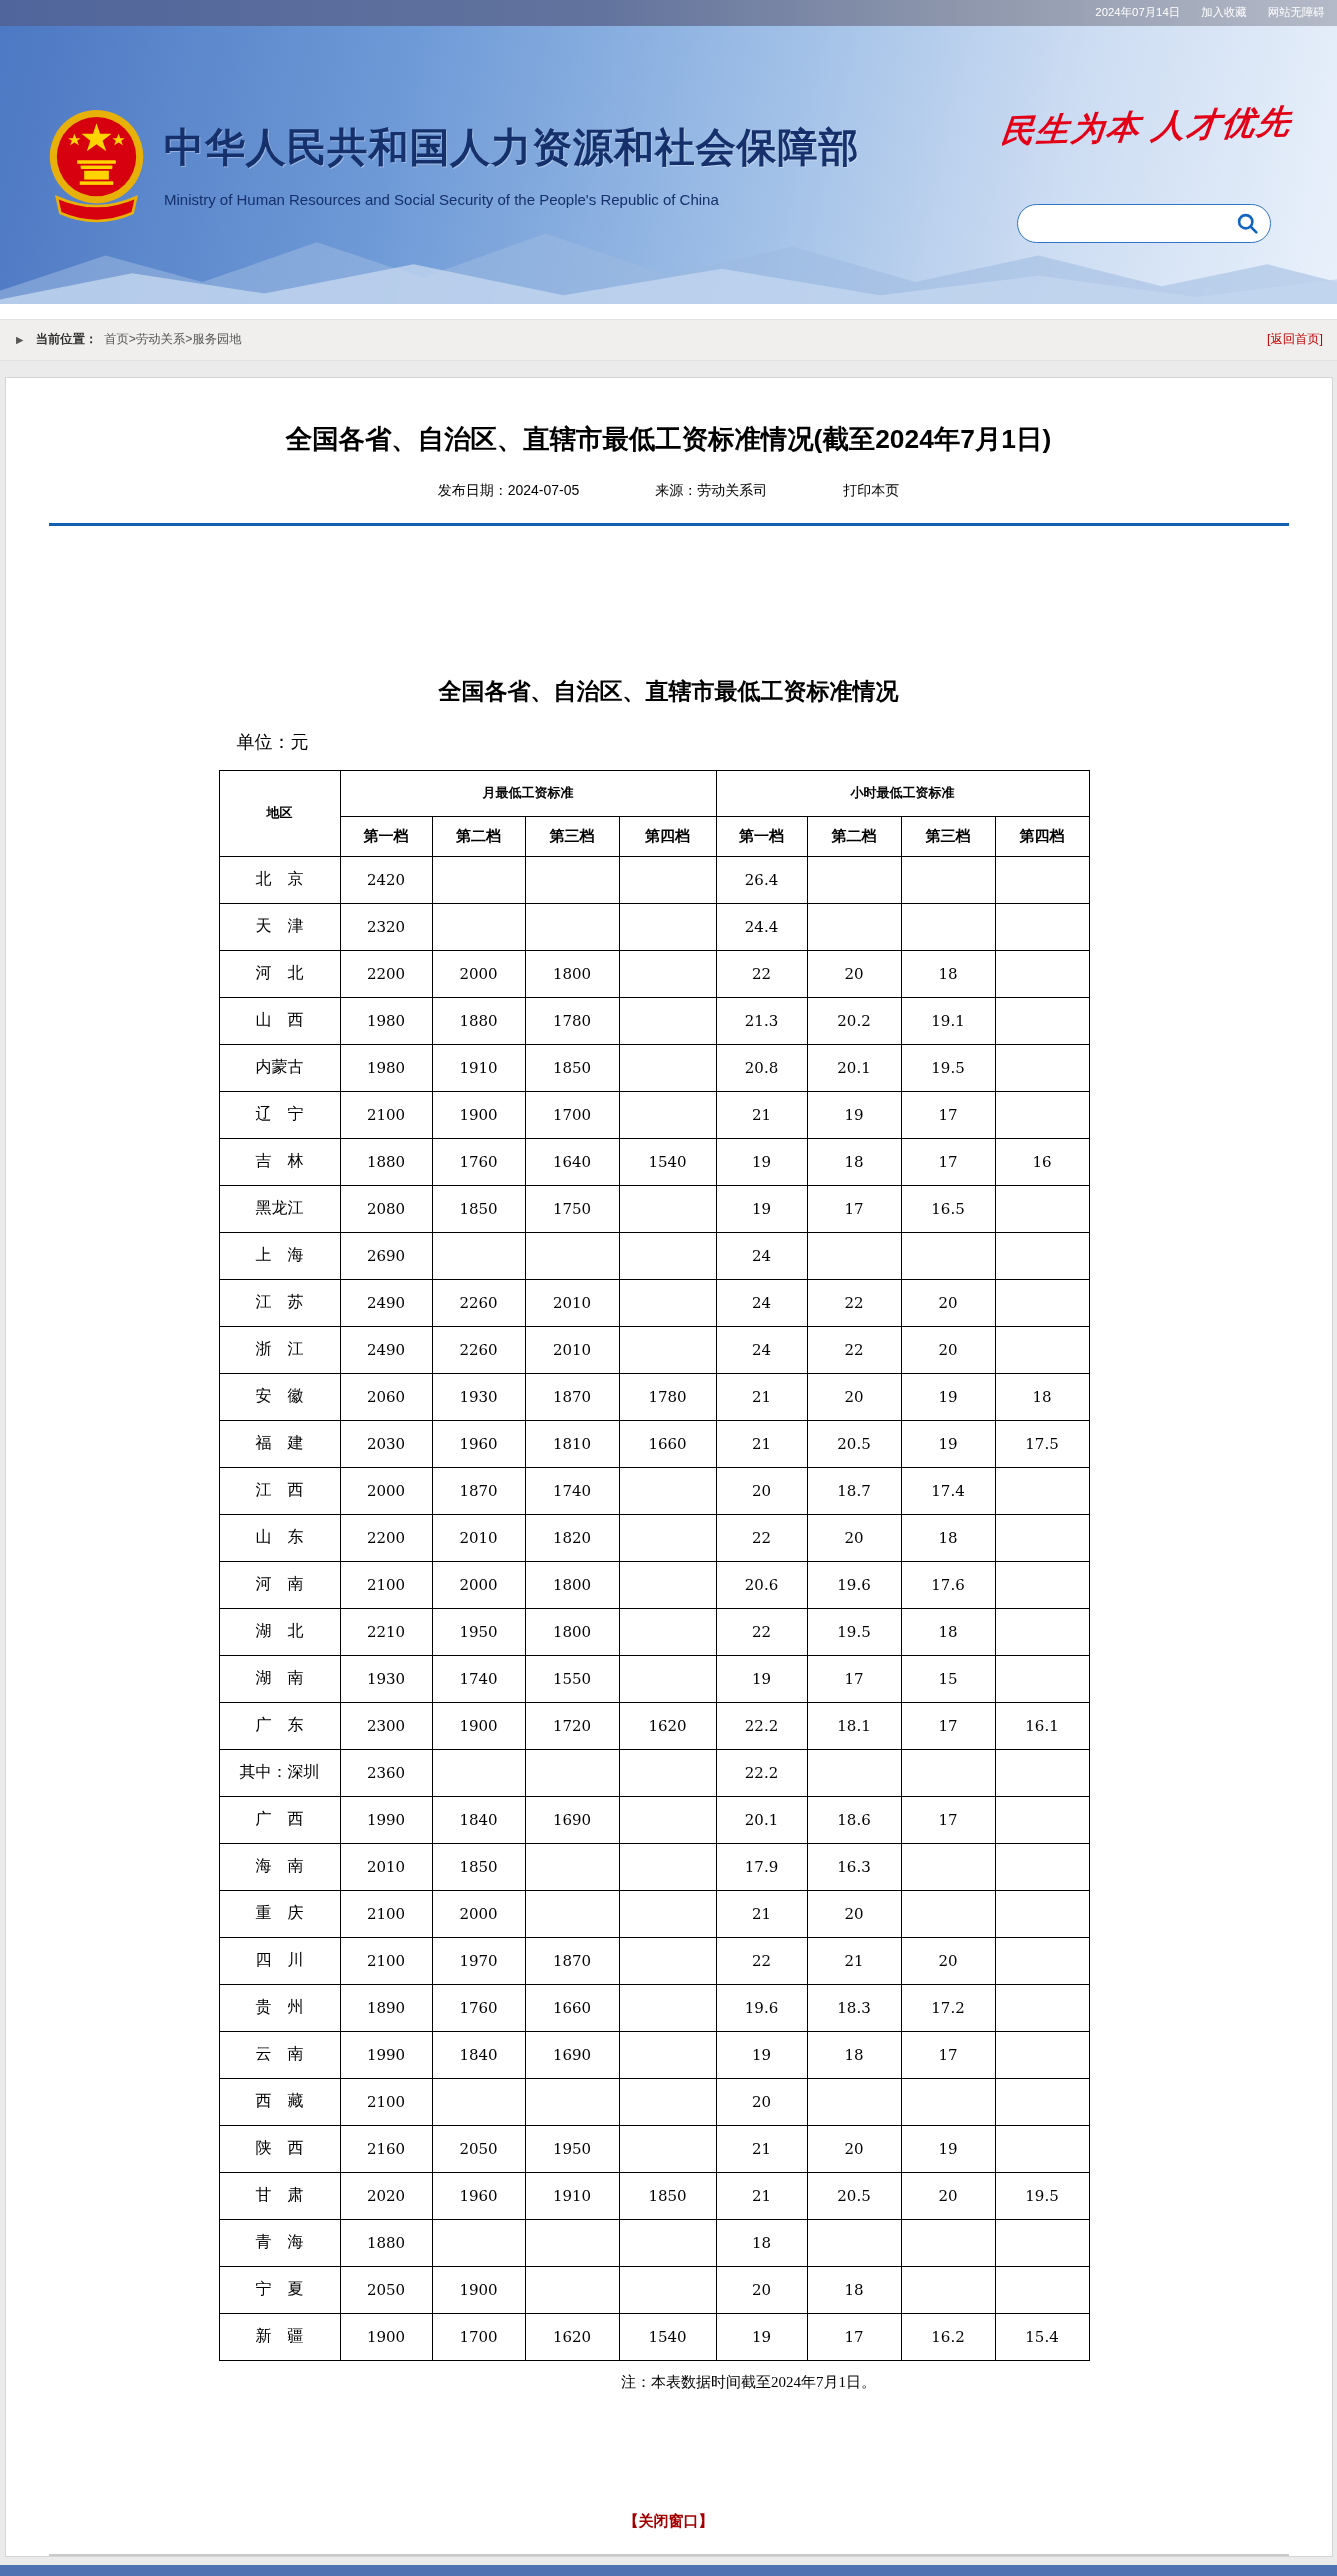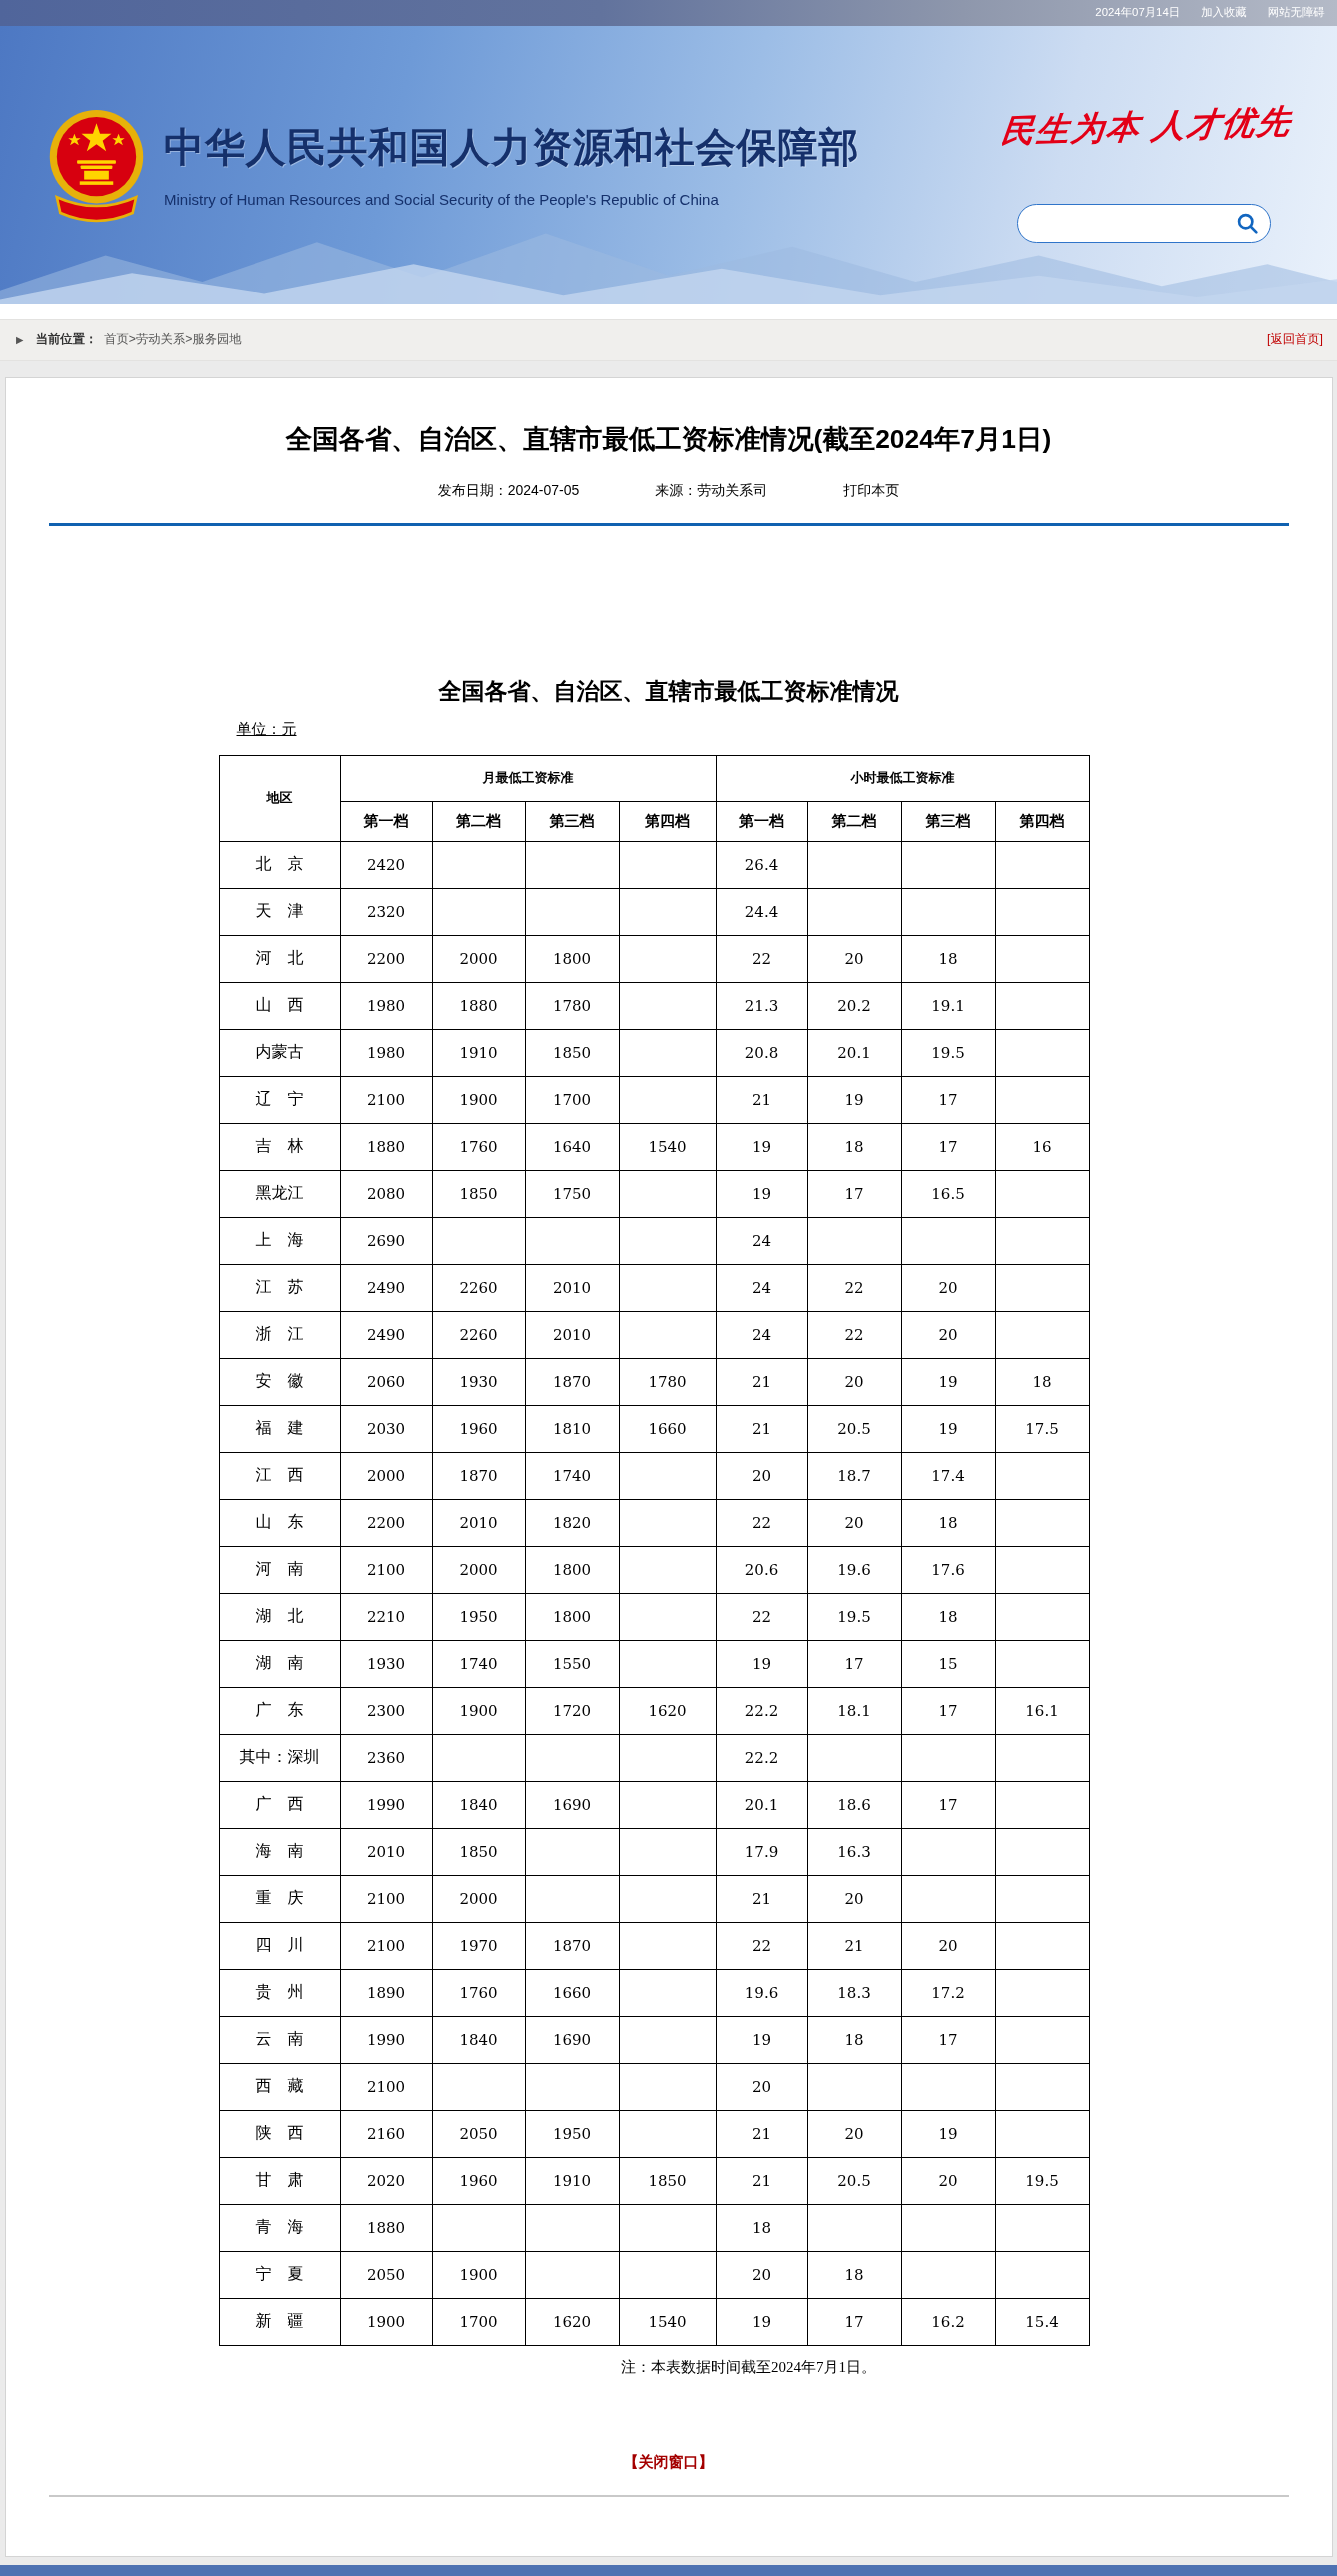--- a/index.html
+++ b/index.html
@@ -42,37 +42,37 @@
   
   .main { background:#ebebeb; height:2215px; padding-top:16.7px; }
   .card { width:1328px; margin:0 auto; height:2180px; background:#ffffff; border:0.9px solid #d4d4d4; padding-top:44px; }
 
   .article-title { text-align:center; font-size:26.4px; font-weight:bold; color:#000; }
   .meta { margin-top:25px; display:flex; justify-content:center; gap:76px; font-size:14px; color:#000; }
   .meta a { color:#000; text-decoration:none; }
   .blue-rule { margin:23px 43px 0 43px; height:2.6px; background:#1061b0; }
 
   .table-title { margin-top:150px; text-align:center; font-size:23px; font-weight:bold; color:#000; }
-  .unit { margin:13px 0 0 231px; font-size:15px; color:#000; font-family:"DejaVu Serif","Liberation Serif",serif;text-decoration:underline; }
+  .unit { margin:23px 0 0 231px; font-size:18px; color:#000; font-family:"DejaVu Serif","Liberation Serif",serif; }
 
   table.wage { border-collapse:collapse; table-layout:fixed; width:870px; margin:16px 0 0 213px;
                font-family:"DejaVu Serif","Liberation Serif",serif; color:#000; }
   table.wage { border:1.8px solid #000; }
   table.wage th, table.wage td { border:0.9px solid #000; border-top-width:1.8px; border-bottom-width:1.8px;
                text-align:center; vertical-align:middle; overflow:hidden; }
   table.wage thead tr.grp th { height:46px; font-size:13px; font-weight:600; }
   table.wage thead tr.sub th { height:40px; font-size:15px; font-weight:600; }
   table.wage tbody th { font-size:16px; font-weight:400; }
   table.wage tbody td { font-size:15px; height:47px; }
   table.wage .c-region { border-right-width:1.8px; }
   table.wage .c-hfirst { border-left-width:1.8px; }
 
   .note { margin-top:12.3px; width:870px; margin-left:213px; text-align:center; font-size:15px;
           font-family:Liberation Serif, serif; transform:translateX(95px); }
-  .close-link { display:block; margin-top:76px; text-align:center; font-size:15px; color:#a40000;
+  .close-link { display:block; margin-top:120px; text-align:center; font-size:15px; color:#a40000;
                 text-decoration:none; font-weight:bold; }
   .end-rule { margin:23px 43px 0 43px; height:1.8px; background:#c9c9c9; }
 
   .footerbar { position:absolute; left:0; bottom:0; width:100%; height:11.4px; background:#4e72b2; }
 </style>
 </head>
 <body>
 
 <div class="page">
 

